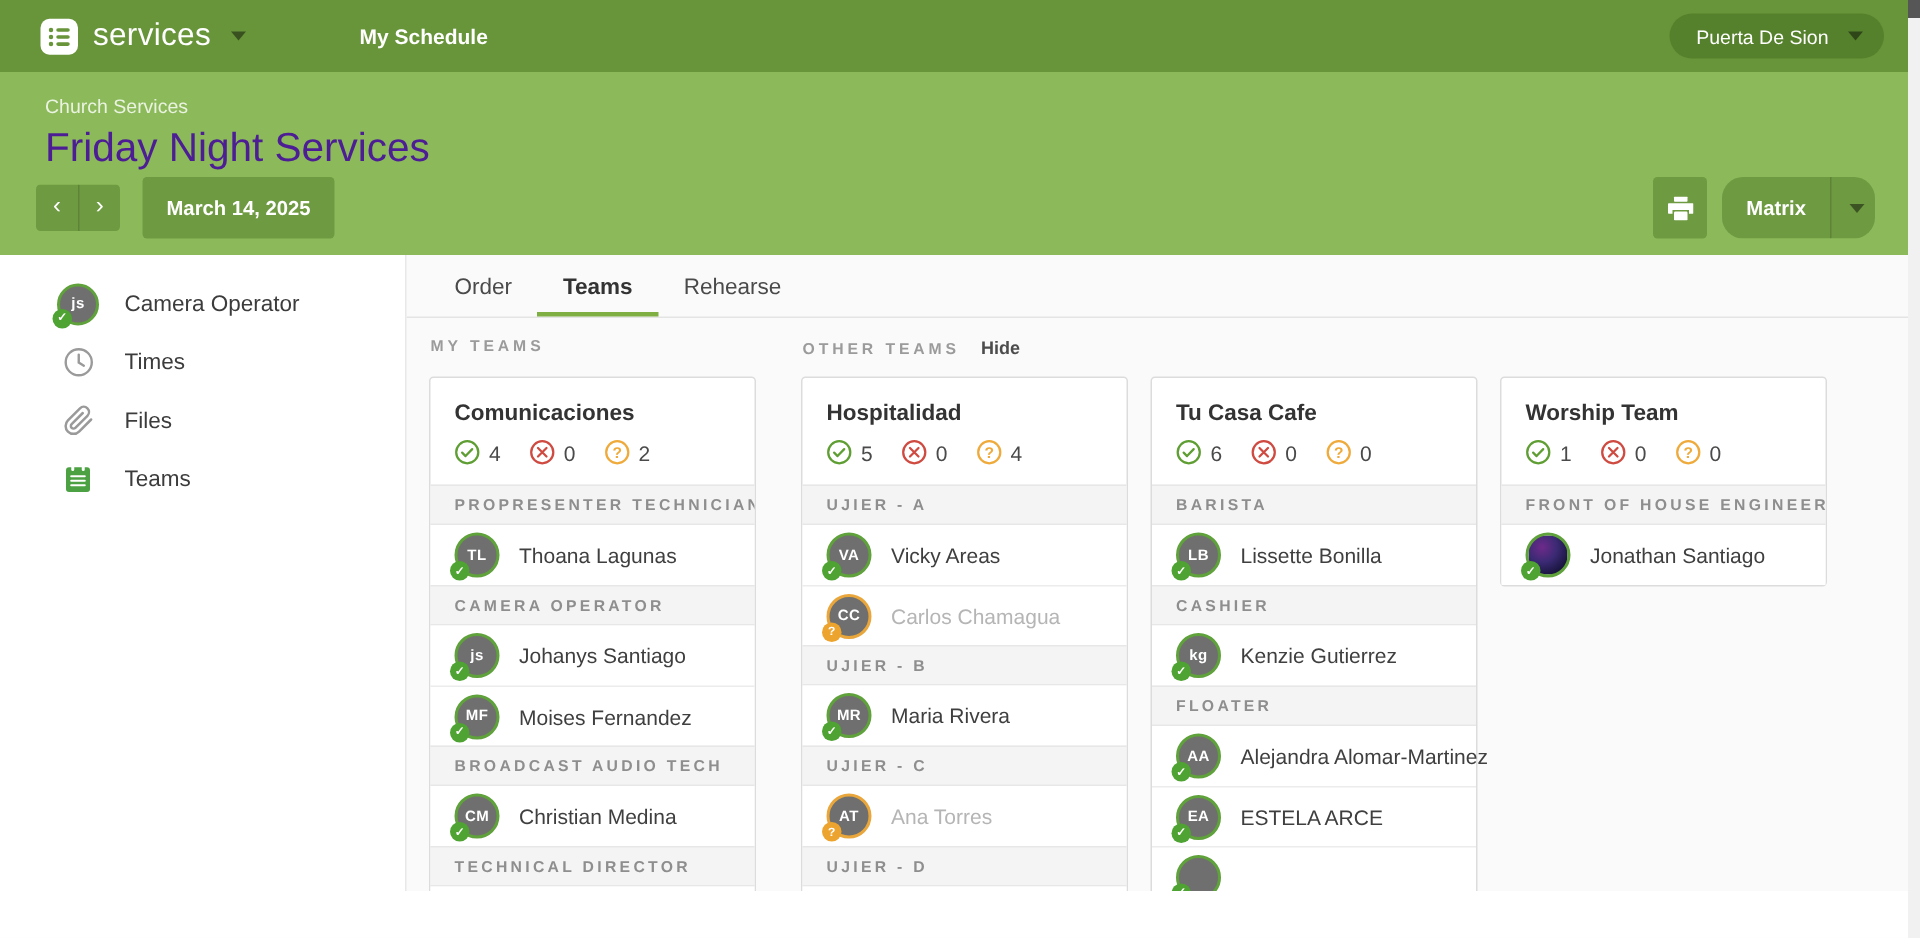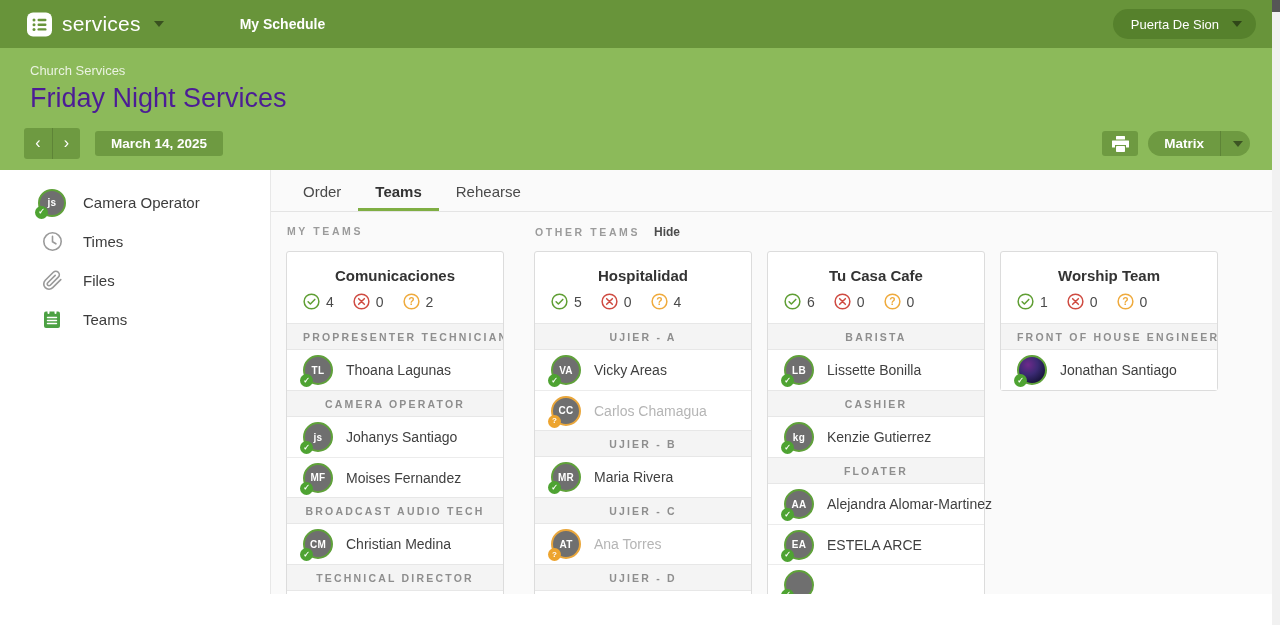--- a/index.html
+++ b/index.html
@@ -11,39 +11,39 @@
   .brand-text { color:#fff; font-size:21px; letter-spacing:.2px;text-align:right; }
   .caret { width:0; height:0; border-left:5px solid transparent; border-right:5px solid transparent; border-top:6px solid rgba(0,0,0,.45); margin-left:4px; }
   .my-schedule { margin-left:76px; color:#fff; font-weight:bold; font-size:14px; cursor:pointer; }
   .org-pill { margin-left:auto; background:#56812c; color:#fff; font-size:13px; height:30px; border-radius:15px; display:flex; align-items:center; gap:9px; padding:0 14px 0 18px; cursor:pointer; }
 
   
   .plan-header { height:122px; background:#8cba5a; position:relative; padding:15px 32px 0 30px; }
   .breadcrumb { color:rgba(255,255,255,.82); font-size:13px; }
   .plan-title { color:#4c1d95; font-size:27px; font-weight:400; margin-top:5px; }
   .controls { position:absolute; left:24px; right:30px; bottom:11px; display:flex; align-items:center; }
-  .hbtn { background:#6e9a41; color:#fff; border:none; border-radius:3px; height:25px; display:flex; align-items:center; justify-content:center; cursor:pointer; font-family:inherit; }
+  .hbtn { background:#6e9a41; color:#fff; border:none; border-radius:3px; height:41px; display:flex; align-items:center; justify-content:center; cursor:pointer; font-family:inherit; }
   .nav-pair { display:flex; border-radius:3px; overflow:hidden; }
   .nav-btn { width:28px; height:31px; background:#6e9a41; display:flex; align-items:center; justify-content:center; cursor:pointer; }
   .nav-btn + .nav-btn { border-left:1px solid rgba(0,0,0,.14); }
   .nav-glyph { color:#fff; font-size:16px; line-height:1; transform:translateY(-1px); }
   .date-btn { margin-left:15px; padding:0 16px; font-weight:bold; font-size:13.5px; }
   .spacer { flex:1; }
   .print-btn { width:36px; }
   .matrix-split { display:flex; margin-left:10px; border-radius:14px; overflow:hidden; }
   .matrix-main { padding:0 16px; font-weight:bold; font-size:13.5px; border-radius:0; }
   .matrix-caret { width:30px; border-radius:0; border-left:1px solid rgba(0,0,0,.14); }
 
   
   .content { display:flex; height:424px; }
   .sidebar { width:270px; background:#fff; padding-top:13px; flex:none; }
   .sidebar-item { height:39px; display:flex; align-items:center; padding-left:38px; gap:17px; font-size:15px; color:#3c3c3c; cursor:pointer; }
   .sb-icon { width:28px; display:flex; align-items:center; justify-content:center; flex:none; }
 
-  .main { flex:1; background:#fafafa; border-left:1px solid #e8e8e8; overflow:hidden;text-align:center; }
+  .main { flex:1; background:#fafafa; border-left:1px solid #e8e8e8; overflow:hidden; }
   .tab-bar { display:flex; padding-left:15px; border-bottom:1px solid #e4e4e4; }
   .tab { padding:13px 17px 11px; font-size:15px; color:#4a4a4a; cursor:pointer; }
   .tab.active { font-weight:bold; color:#333; box-shadow:inset 0 -3px 0 #7fae43; }
 
   .board { padding:13px 0 0 15px; display:flex; gap:30px; align-items:flex-start; }
   .group-label-row { display:flex; align-items:baseline; gap:14px; margin:0 0 10px 1px; height:16px; }
   .group-label { font-size:10.5px; font-weight:bold; letter-spacing:2.6px; color:#9b9b9b; }
   .hide-link { font-size:12px; font-weight:bold; color:#4c4c4c; cursor:pointer; }
   .cards { display:flex; gap:15px; align-items:flex-start; }
 

